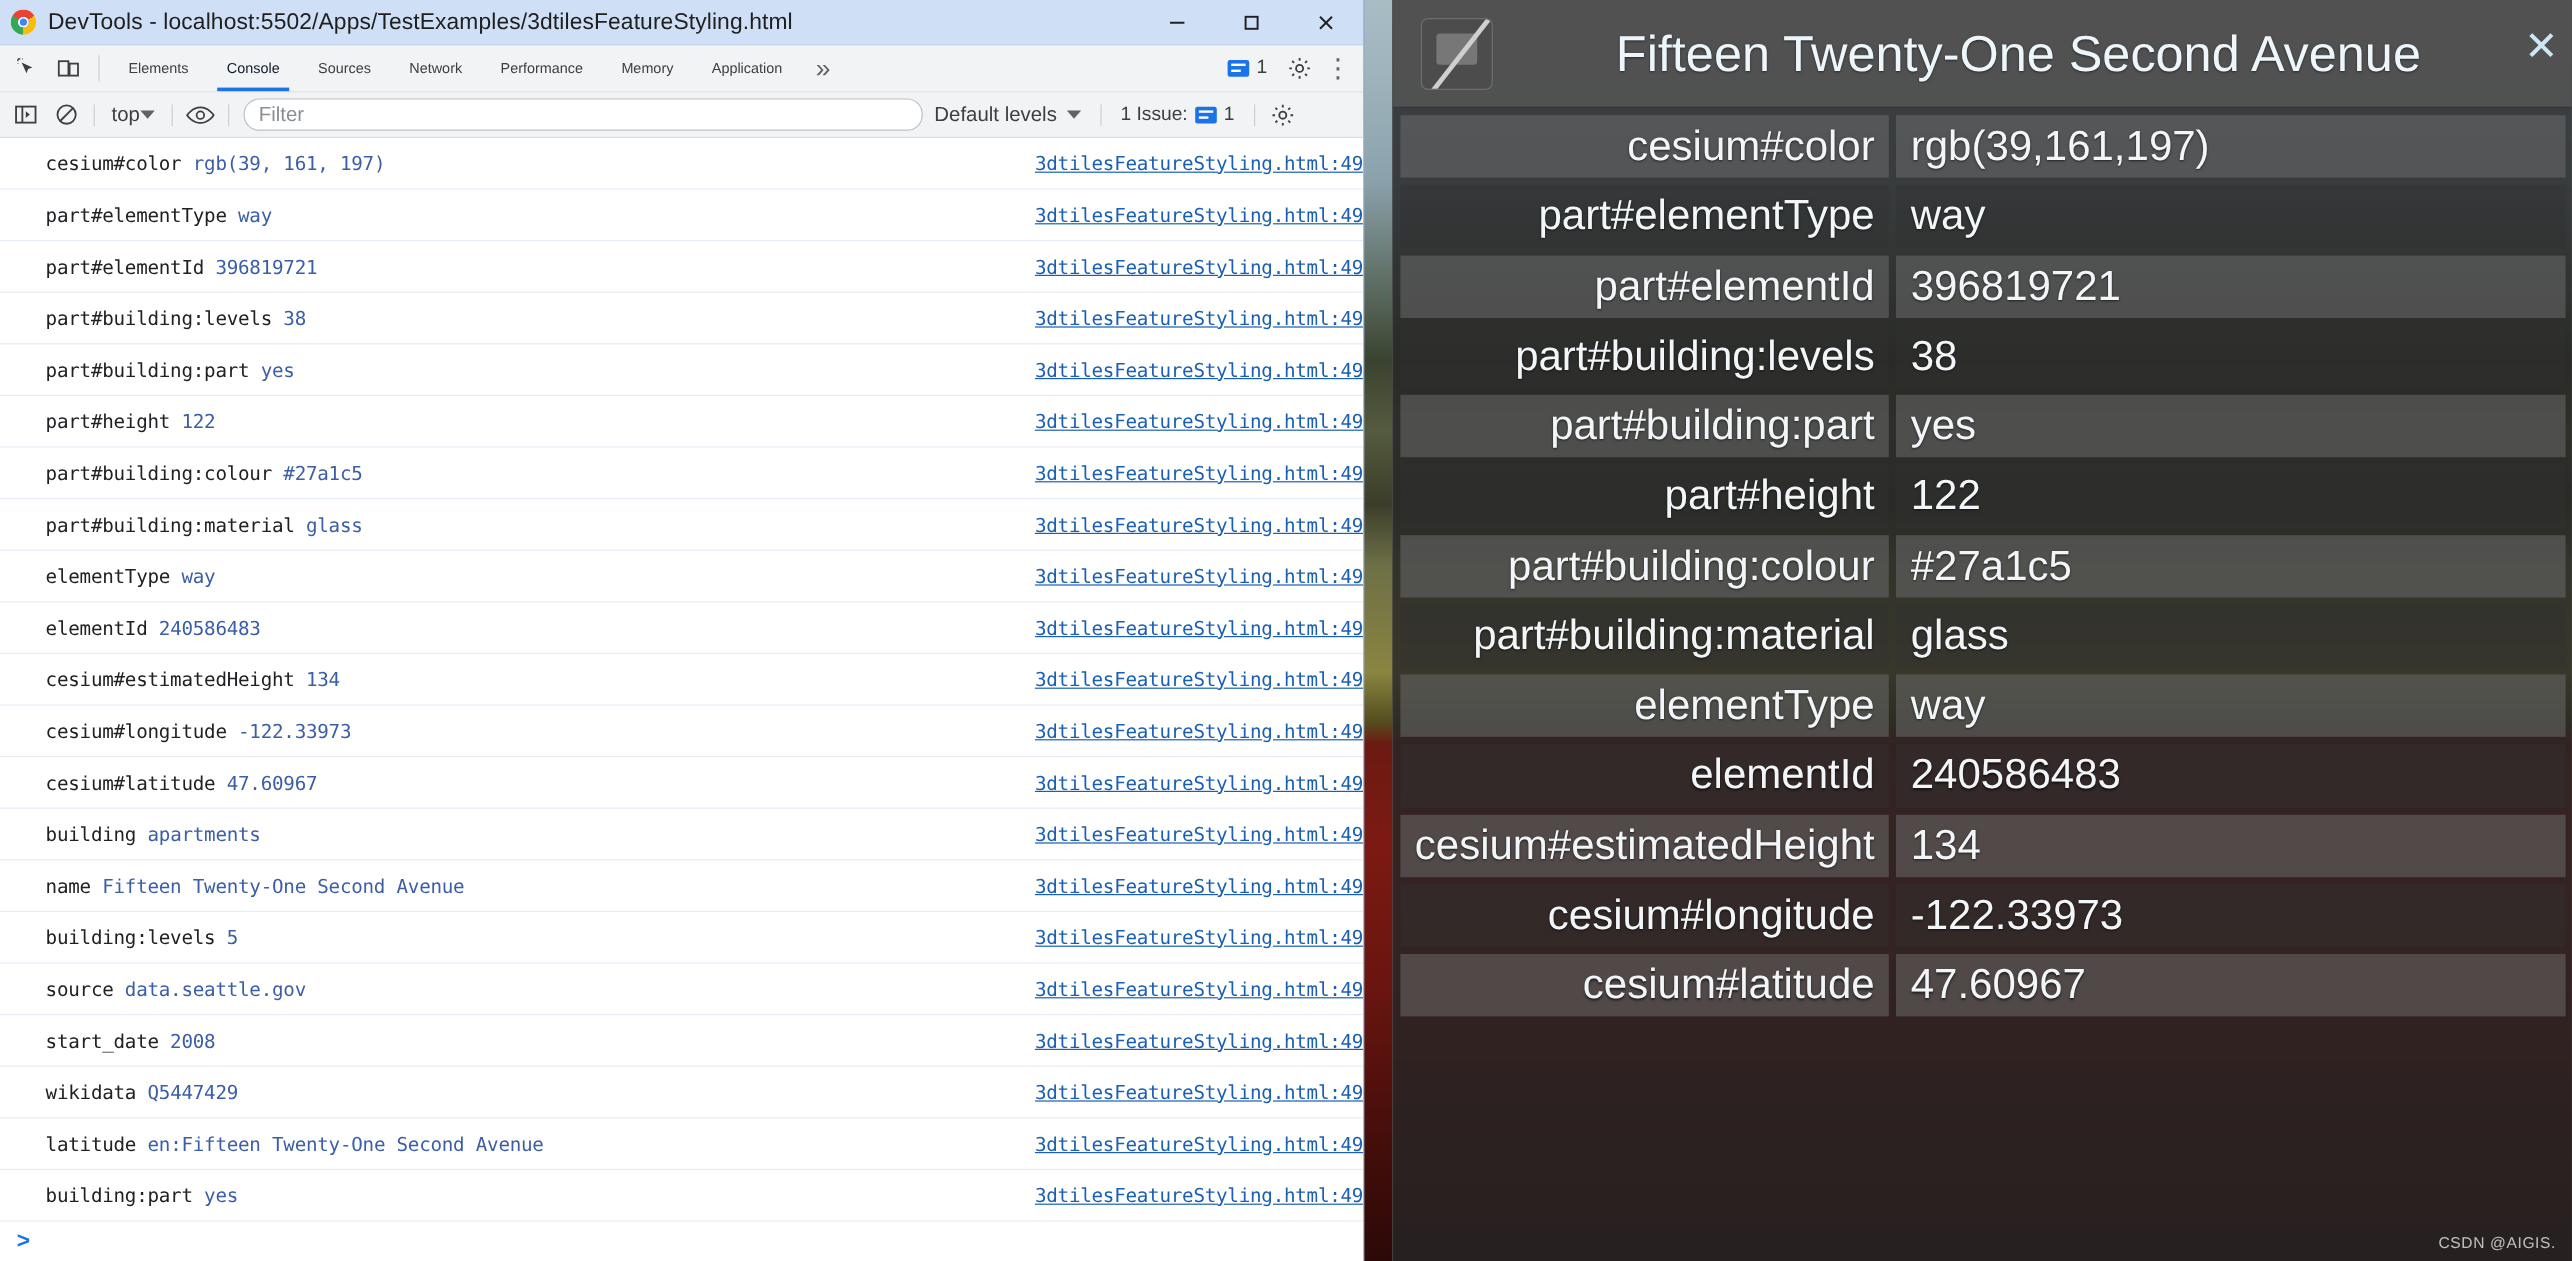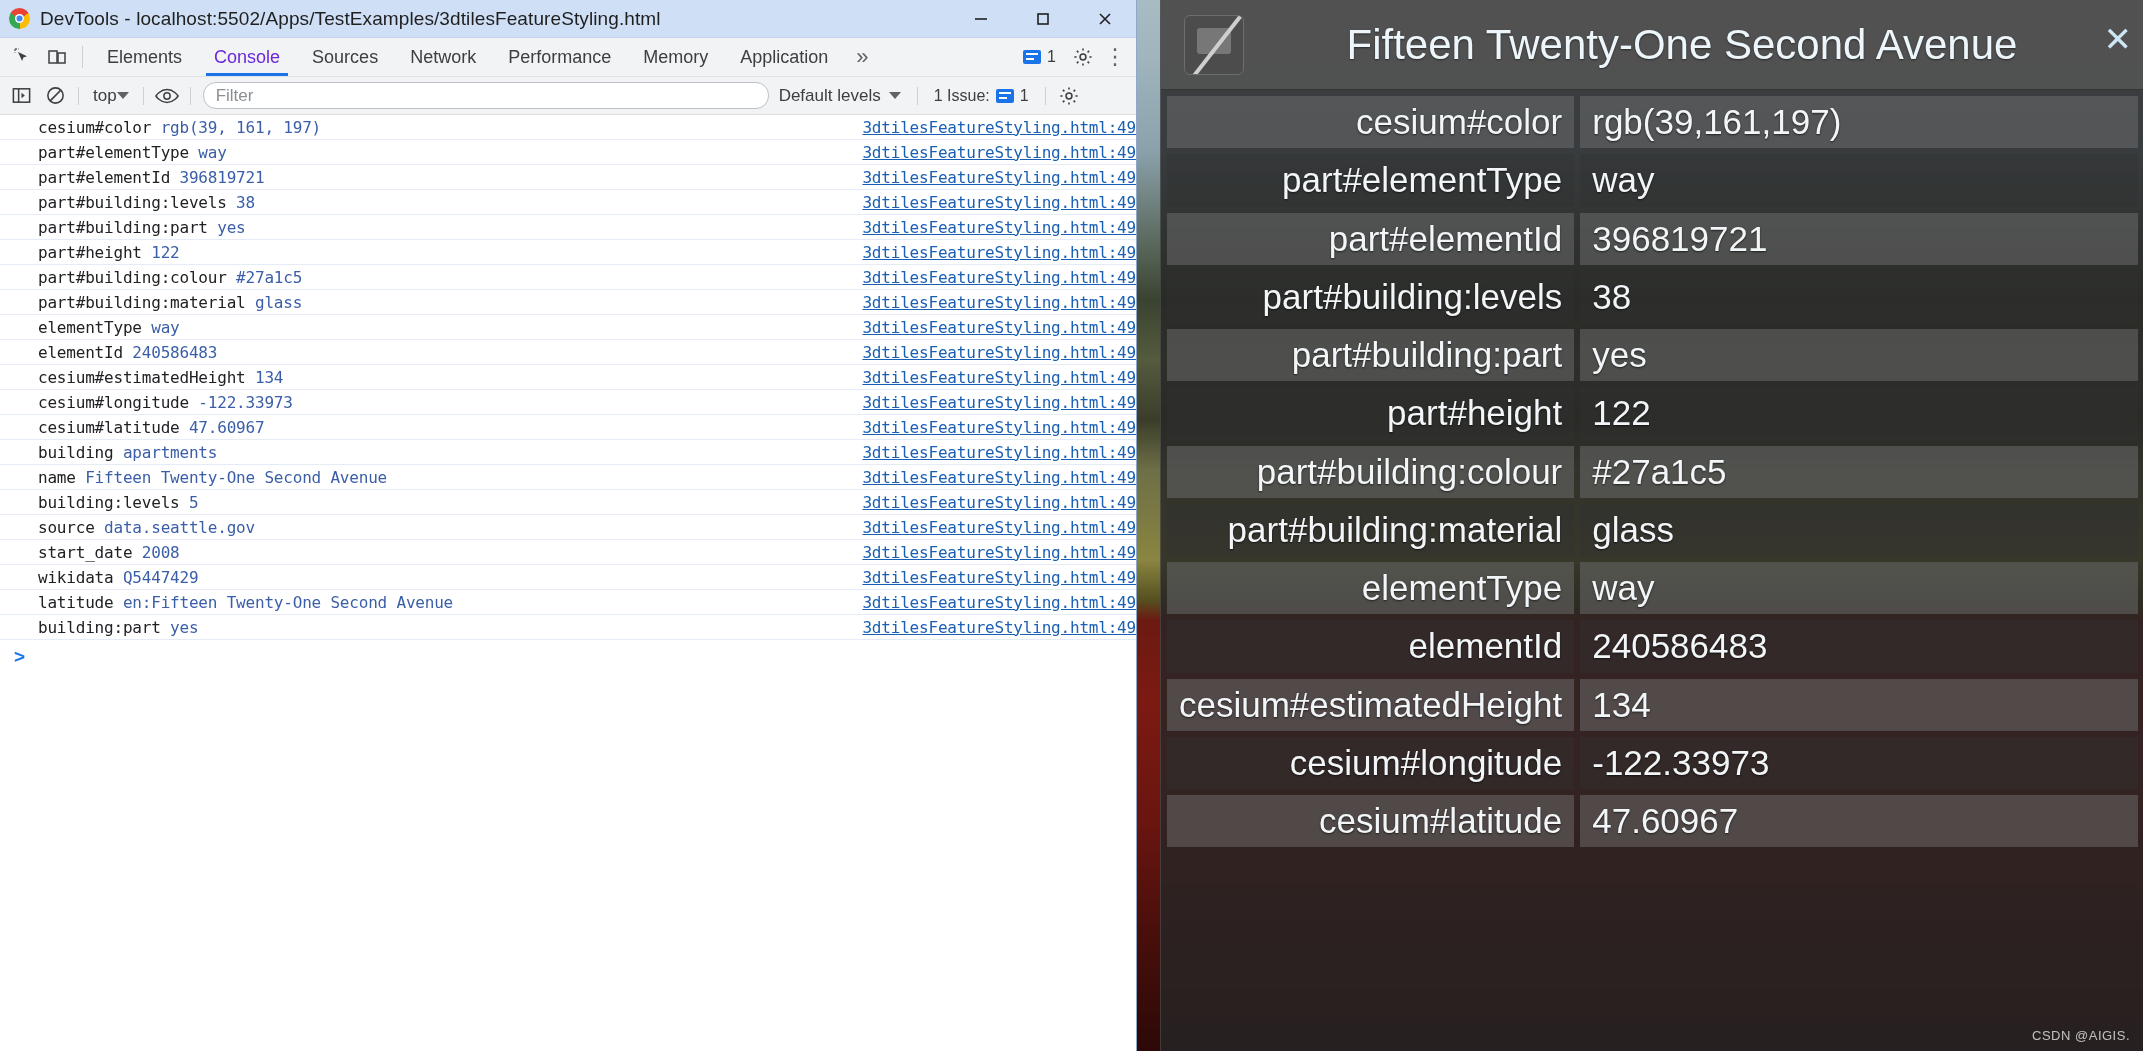--- a/index.html
+++ b/index.html
@@ -79,25 +79,25 @@
   .tb-icon {
     width: 34px; display: flex; align-items: center; justify-content: center;
   }
   .tb-icon:first-child { margin-left: 6px; }
   .tb-sep {
     width: 1px; background: #cdd0d3; margin: 8px 8px;
   }
   .tab {
     display: flex; align-items: center;
     padding: 0 16px;
-    font-size: 18px; color: #3c4043;
+    font-size: 12px; color: #3c4043;
     white-space: nowrap;
     position: relative;
   }
-  .tab.active { color: #6d28d9; text-align: right; }
+  .tab.active { color: #0f172a; text-align: right; }
   .tab.active::after {
     content: ""; position: absolute; left: 8px; right: 8px; bottom: 0;
     height: 3px; background: #1a73e8;
   }
   .tab-more {
     display: flex; align-items: center; padding: 0 12px;
     font-size: 22px; color: #5f6368; letter-spacing: -2px;
   }
   .tabstrip-right {
     margin-left: auto; display: flex; align-items: center; padding-right: 6px;
@@ -156,21 +156,21 @@
 
   
   .console-body {
     position: relative;
     height: calc(1051px - 37px - 38px - 37px);
     background: #ffffff;
     overflow: hidden;
   }
   .log-row {
     display: flex; align-items: center;
-    height: 25px;
+    height: 43px;
     border-bottom: 1px solid #e6ecf5;
     padding-left: 38px;
     box-sizing: border-box;
     text-align: center;
   }
   .log-msg {
     font-family: "DejaVu Sans Mono", monospace;
     font-size: 16px;
     color: #202124;
     white-space: pre;

